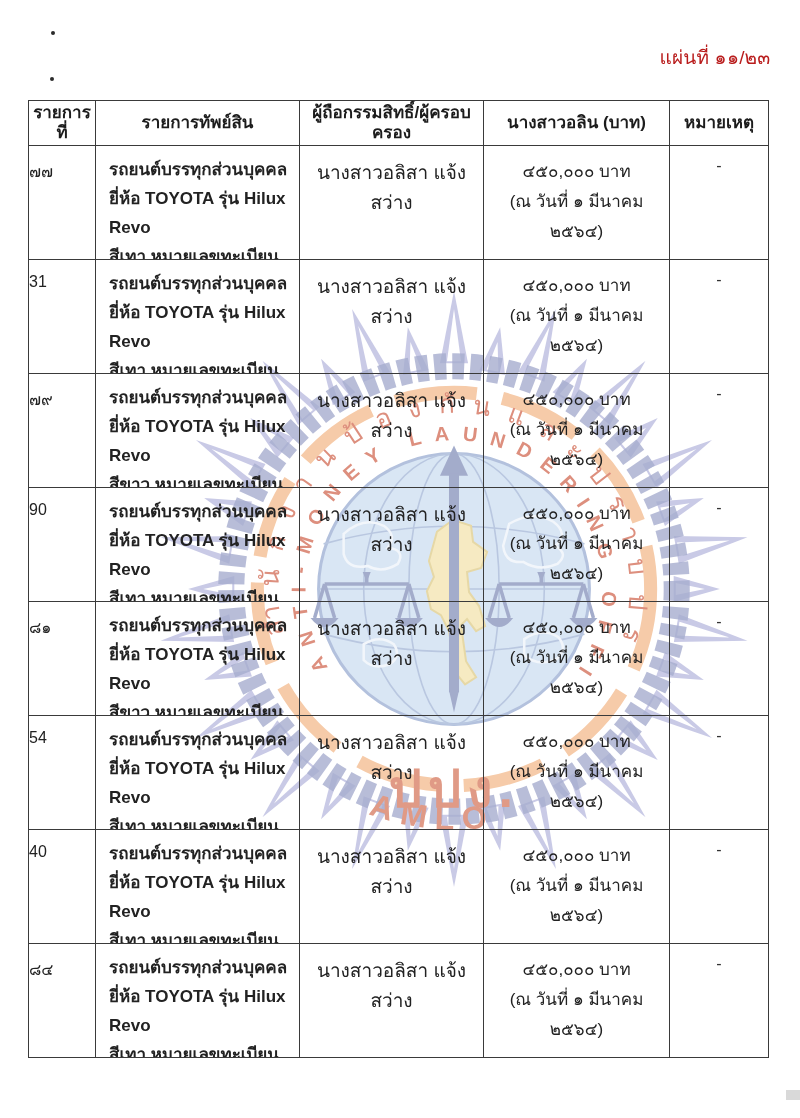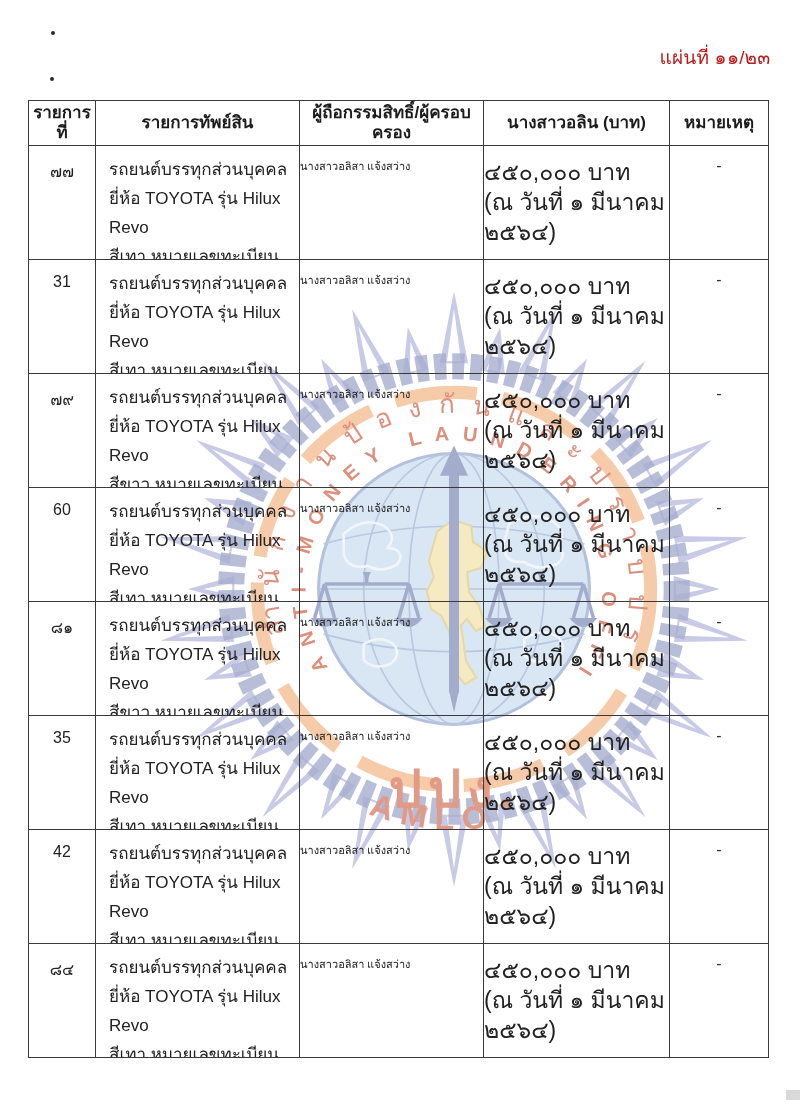--- a/index.html
+++ b/index.html
@@ -28,24 +28,24 @@
   .row{display:contents;}
   .cell{
     border-right:1.6px solid #3a3a3a;border-bottom:1.6px solid #3a3a3a;
     box-sizing:border-box;background:transparent;overflow:hidden;
   }
   .hrow .cell{
     height:45px;display:flex;align-items:center;justify-content:center;
     font-size:17px;font-weight:700;color:#1c1c1c;text-align:center;line-height:20px;
   }
   .amlo-table{grid-template-rows:45px repeat(8,114px);}
-  .cell.item{padding-top:13px;text-align:center;font-size:16px;}
-  .cell.asset{padding:9px 6px 0 13px;font-size:17px;line-height:29px;text-align:left;}
-  .cell.owner{padding-top:11px;text-align:left;font-size:11px;font-family:Liberation Serif, serif;}
-  .cell.price{padding-top:11px;font-size:23px;line-height:30px;}
+  .cell.item{padding-top:13px;text-align:left;font-size:16px;}
+  .cell.asset{padding:9px 6px 0 13px;font-size:17px;line-height:29px;text-align:left;font-weight:bold;}
+  .cell.owner{padding-top:11px;text-align:center;font-size:19px;}
+  .cell.price{padding-top:11px;text-align:center;font-size:17px;line-height:30px;}
   .cell.remark{padding-top:11px;text-align:center;font-size:16px;color:#333;}
   .wm-thai-arc{font-size:26px;letter-spacing:2px;}
   .wm-eng-arc{font-size:20px;font-weight:700;letter-spacing:4px;}
   .wm-abbr{font-size:52px;font-weight:700;letter-spacing:6px;}
   .wm-amlo{font-size:32px;font-weight:700;letter-spacing:9px;}
 </style>
 </head>
 <body>
 
 <div class="page">
@@ -193,21 +193,21 @@
       </div>
       <div class="cell owner">นางสาวอลิสา แจ้งสว่าง</div>
       <div class="cell price">
         <div>๔๕๐,๐๐๐ บาท</div>
           <div>(ณ วันที่ ๑ มีนาคม ๒๕๖๔)</div>
       </div>
       <div class="cell remark">-</div>
     </div>
 
     <div class="row">
-      <div class="cell item">60</div>
+      <div class="cell item">90</div>
       <div class="cell asset">
         <div>รถยนต์บรรทุกส่วนบุคคล</div>
           <div>ยี่ห้อ TOYOTA รุ่น Hilux Revo</div>
         <div>สีเทา หมายเลขทะเบียน</div>
       </div>
       <div class="cell owner">นางสาวอลิสา แจ้งสว่าง</div>
       <div class="cell price">
         <div>๔๕๐,๐๐๐ บาท</div>
           <div>(ณ วันที่ ๑ มีนาคม ๒๕๖๔)</div>
       </div>
@@ -223,36 +223,36 @@
       </div>
       <div class="cell owner">นางสาวอลิสา แจ้งสว่าง</div>
       <div class="cell price">
         <div>๔๕๐,๐๐๐ บาท</div>
           <div>(ณ วันที่ ๑ มีนาคม ๒๕๖๔)</div>
       </div>
       <div class="cell remark">-</div>
     </div>
 
     <div class="row">
-      <div class="cell item">35</div>
-      <div class="cell asset">
-        <div>รถยนต์บรรทุกส่วนบุคคล</div>
-          <div>ยี่ห้อ TOYOTA รุ่น Hilux Revo</div>
-        <div>สีเทา หมายเลขทะเบียน</div>
-      </div>
-      <div class="cell owner">นางสาวอลิสา แจ้งสว่าง</div>
-      <div class="cell price">
-        <div>๔๕๐,๐๐๐ บาท</div>
-          <div>(ณ วันที่ ๑ มีนาคม ๒๕๖๔)</div>
-      </div>
-      <div class="cell remark">-</div>
-    </div>
-
-    <div class="row">
-      <div class="cell item">42</div>
+      <div class="cell item">54</div>
+      <div class="cell asset">
+        <div>รถยนต์บรรทุกส่วนบุคคล</div>
+          <div>ยี่ห้อ TOYOTA รุ่น Hilux Revo</div>
+        <div>สีเทา หมายเลขทะเบียน</div>
+      </div>
+      <div class="cell owner">นางสาวอลิสา แจ้งสว่าง</div>
+      <div class="cell price">
+        <div>๔๕๐,๐๐๐ บาท</div>
+          <div>(ณ วันที่ ๑ มีนาคม ๒๕๖๔)</div>
+      </div>
+      <div class="cell remark">-</div>
+    </div>
+
+    <div class="row">
+      <div class="cell item">40</div>
       <div class="cell asset">
         <div>รถยนต์บรรทุกส่วนบุคคล</div>
           <div>ยี่ห้อ TOYOTA รุ่น Hilux Revo</div>
         <div>สีเทา หมายเลขทะเบียน</div>
       </div>
       <div class="cell owner">นางสาวอลิสา แจ้งสว่าง</div>
       <div class="cell price">
         <div>๔๕๐,๐๐๐ บาท</div>
           <div>(ณ วันที่ ๑ มีนาคม ๒๕๖๔)</div>
       </div>

